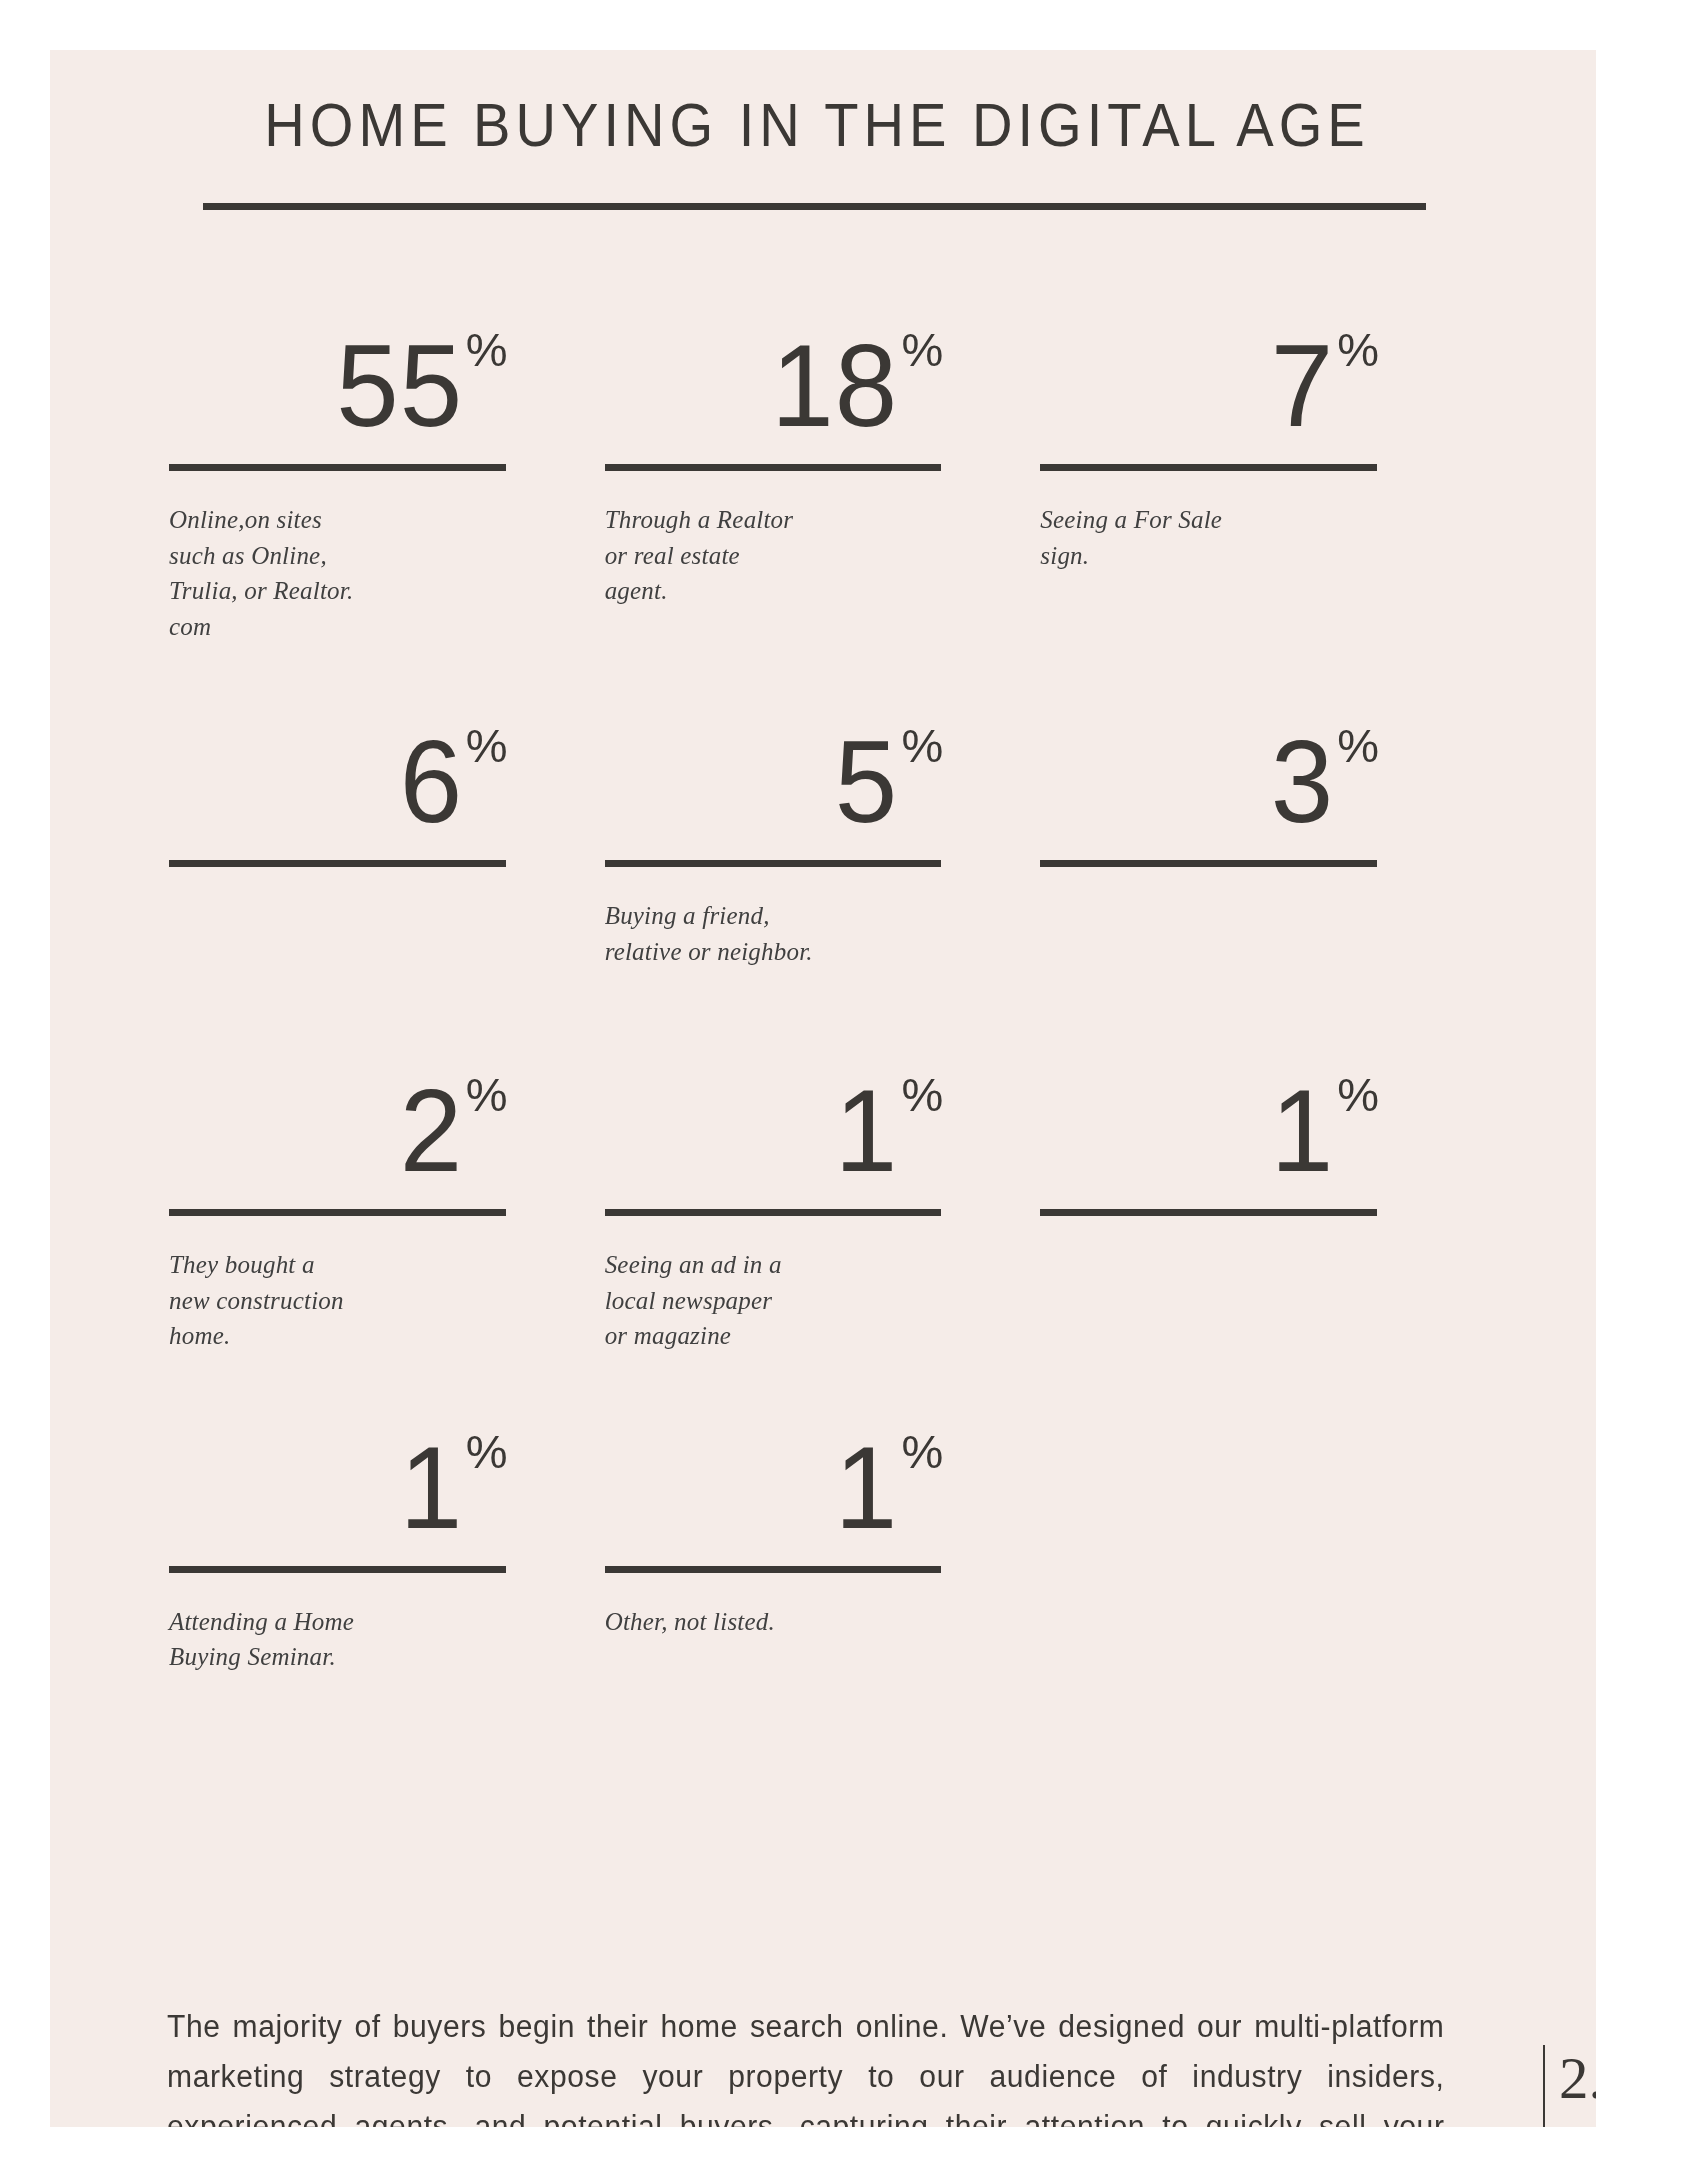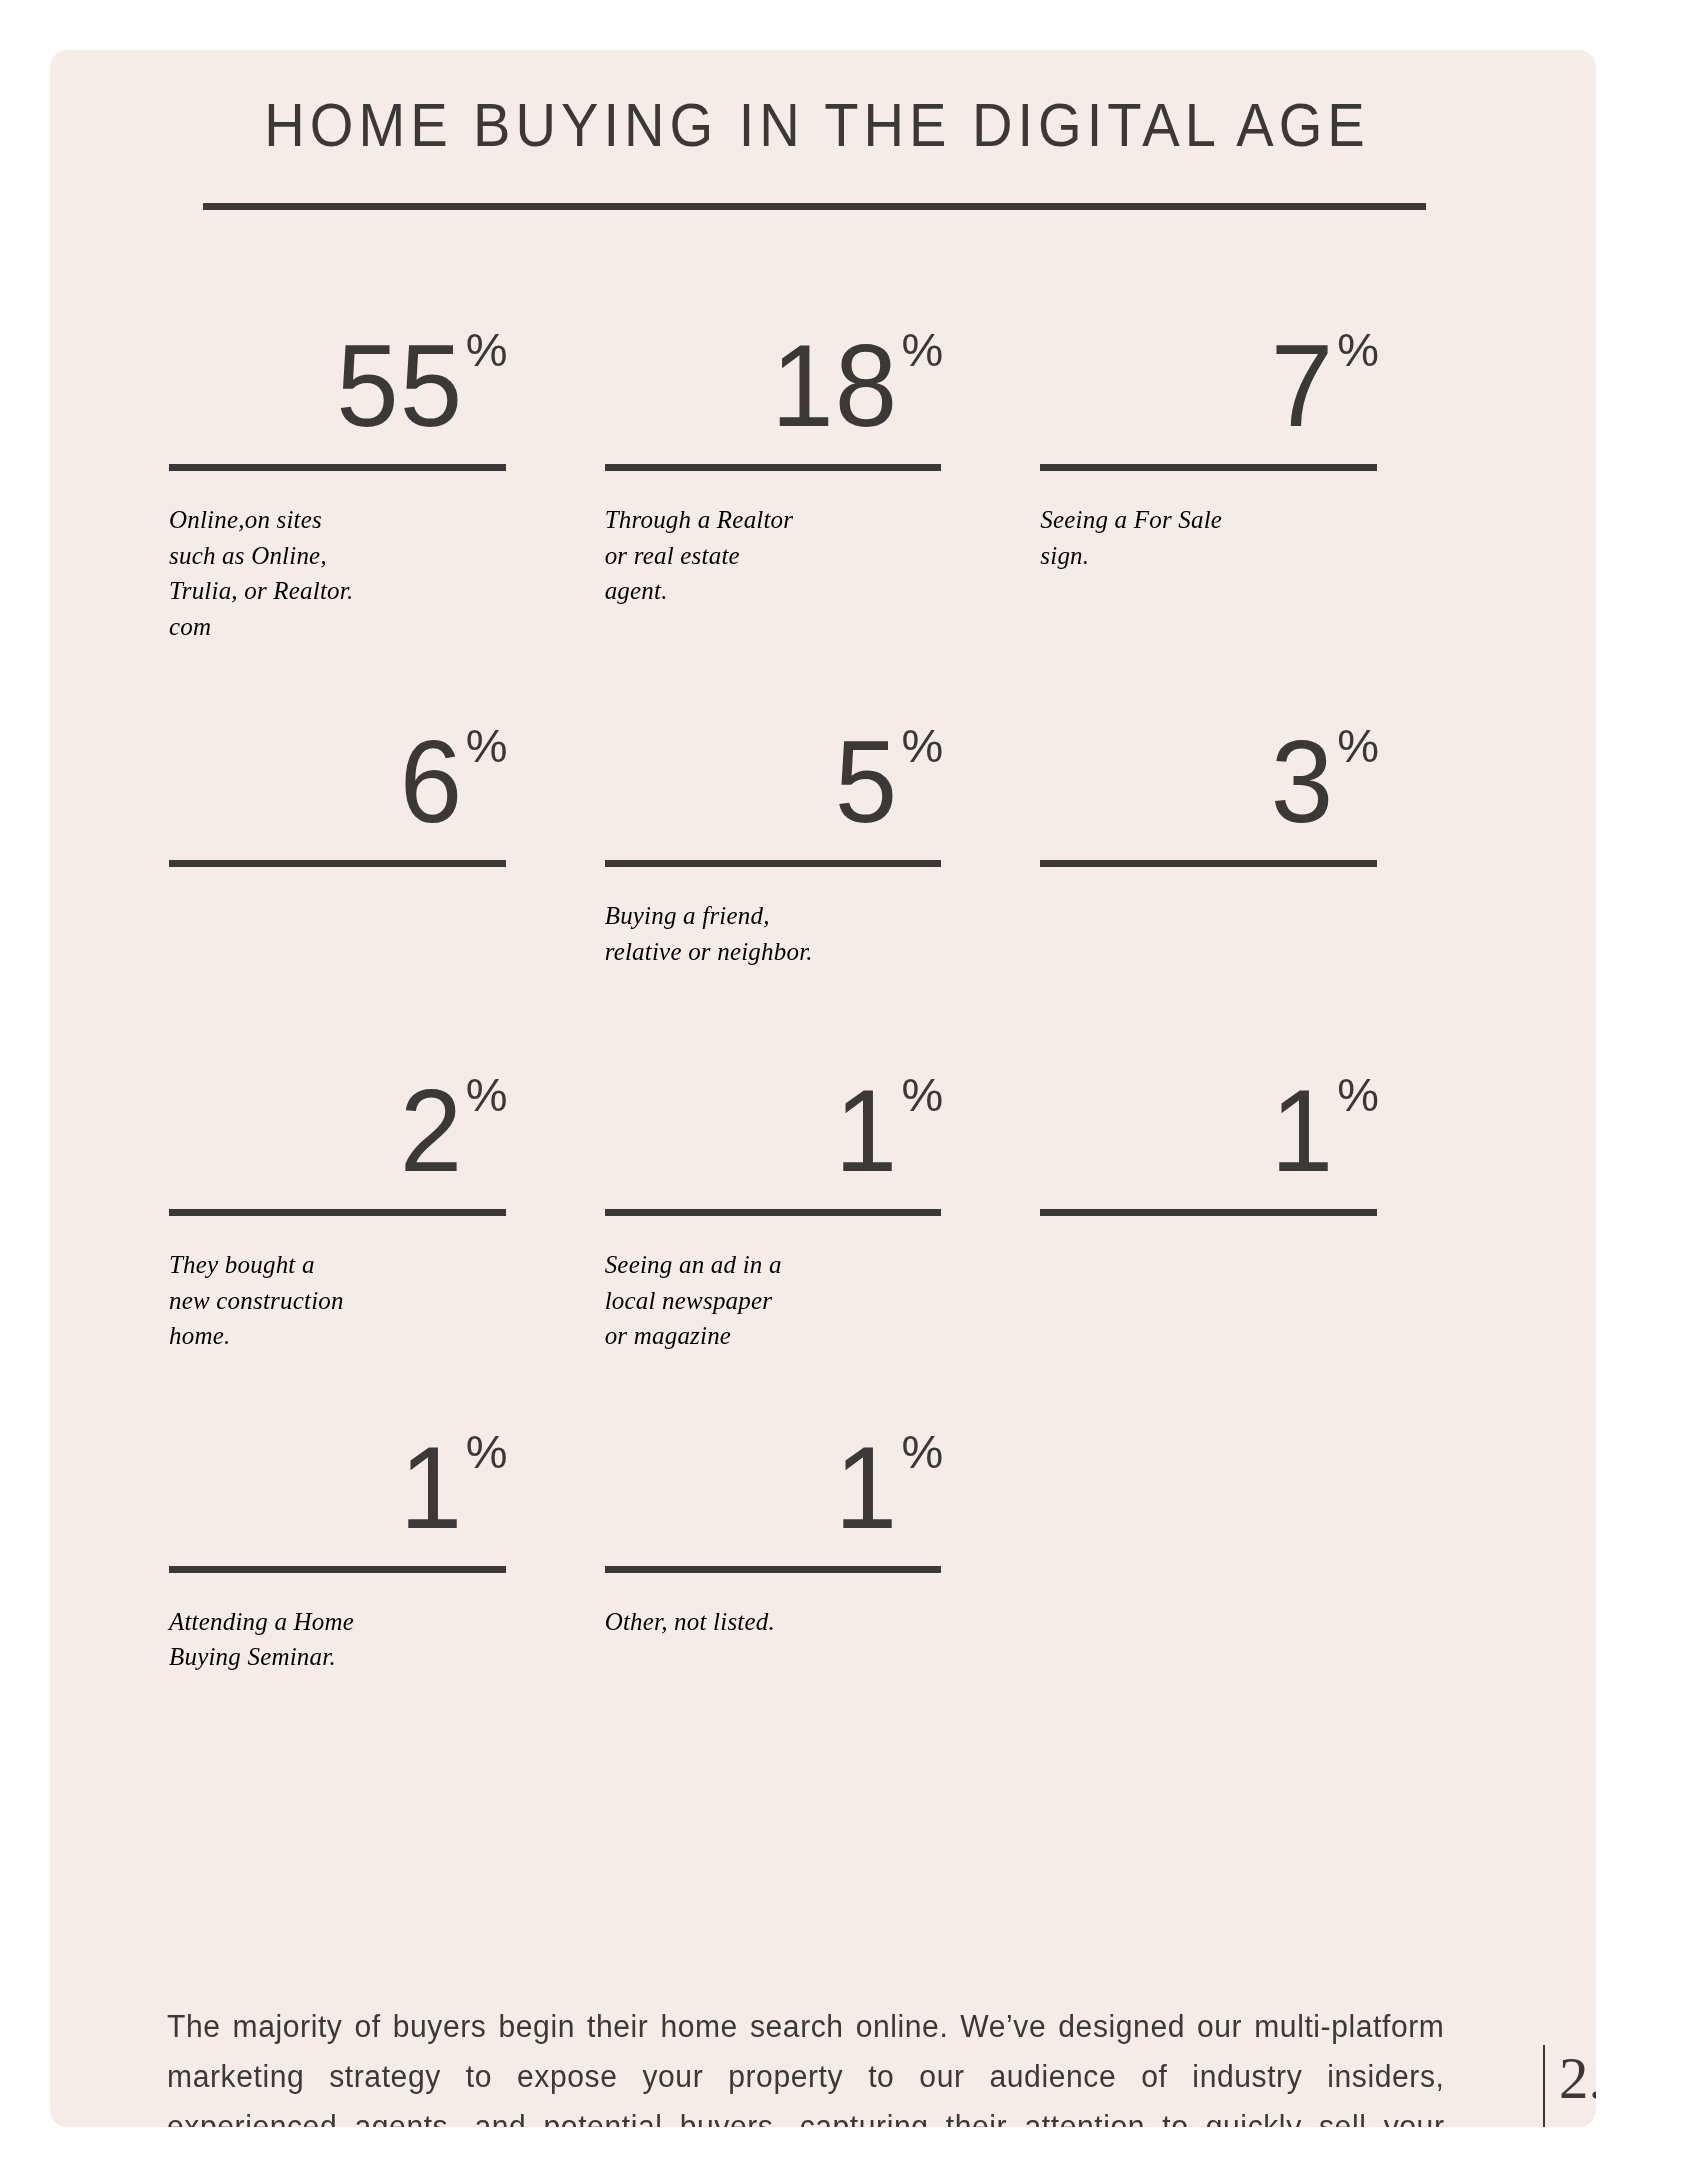--- a/index.html
+++ b/index.html
@@ -17,21 +17,20 @@
   
   .sheet {
     position: absolute;
     left: 50px;
     top: 50px;
     width: 1546px;
     height: 2077px;
     background: #f5ece8;
     box-sizing: border-box;
     overflow: hidden;
-    border-radius: 17px;
   }
 
   
   .title-block {
     position: absolute;
     left: 153px;
     top: 45px;
     width: 1228px;
   }
   .doc-title {
@@ -105,21 +104,21 @@
     height: 7px;
     background: #3b3835;
     width: 100%;
   }
   .caption {
     margin-top: 31px;
     font-family: "Liberation Serif", serif;
     font-style: italic;
     font-size: 25px;
     line-height: 1.42;
-    color: #000000;
+    color: #404040;
     letter-spacing: 0.2px;
   }
   .caption span { display: block; }
 
   
   .row-gap-1 { height: 61px; }
   .row-gap-2 { height: 85px; }
   .row-gap-3 { height: 57px; }
 
   

